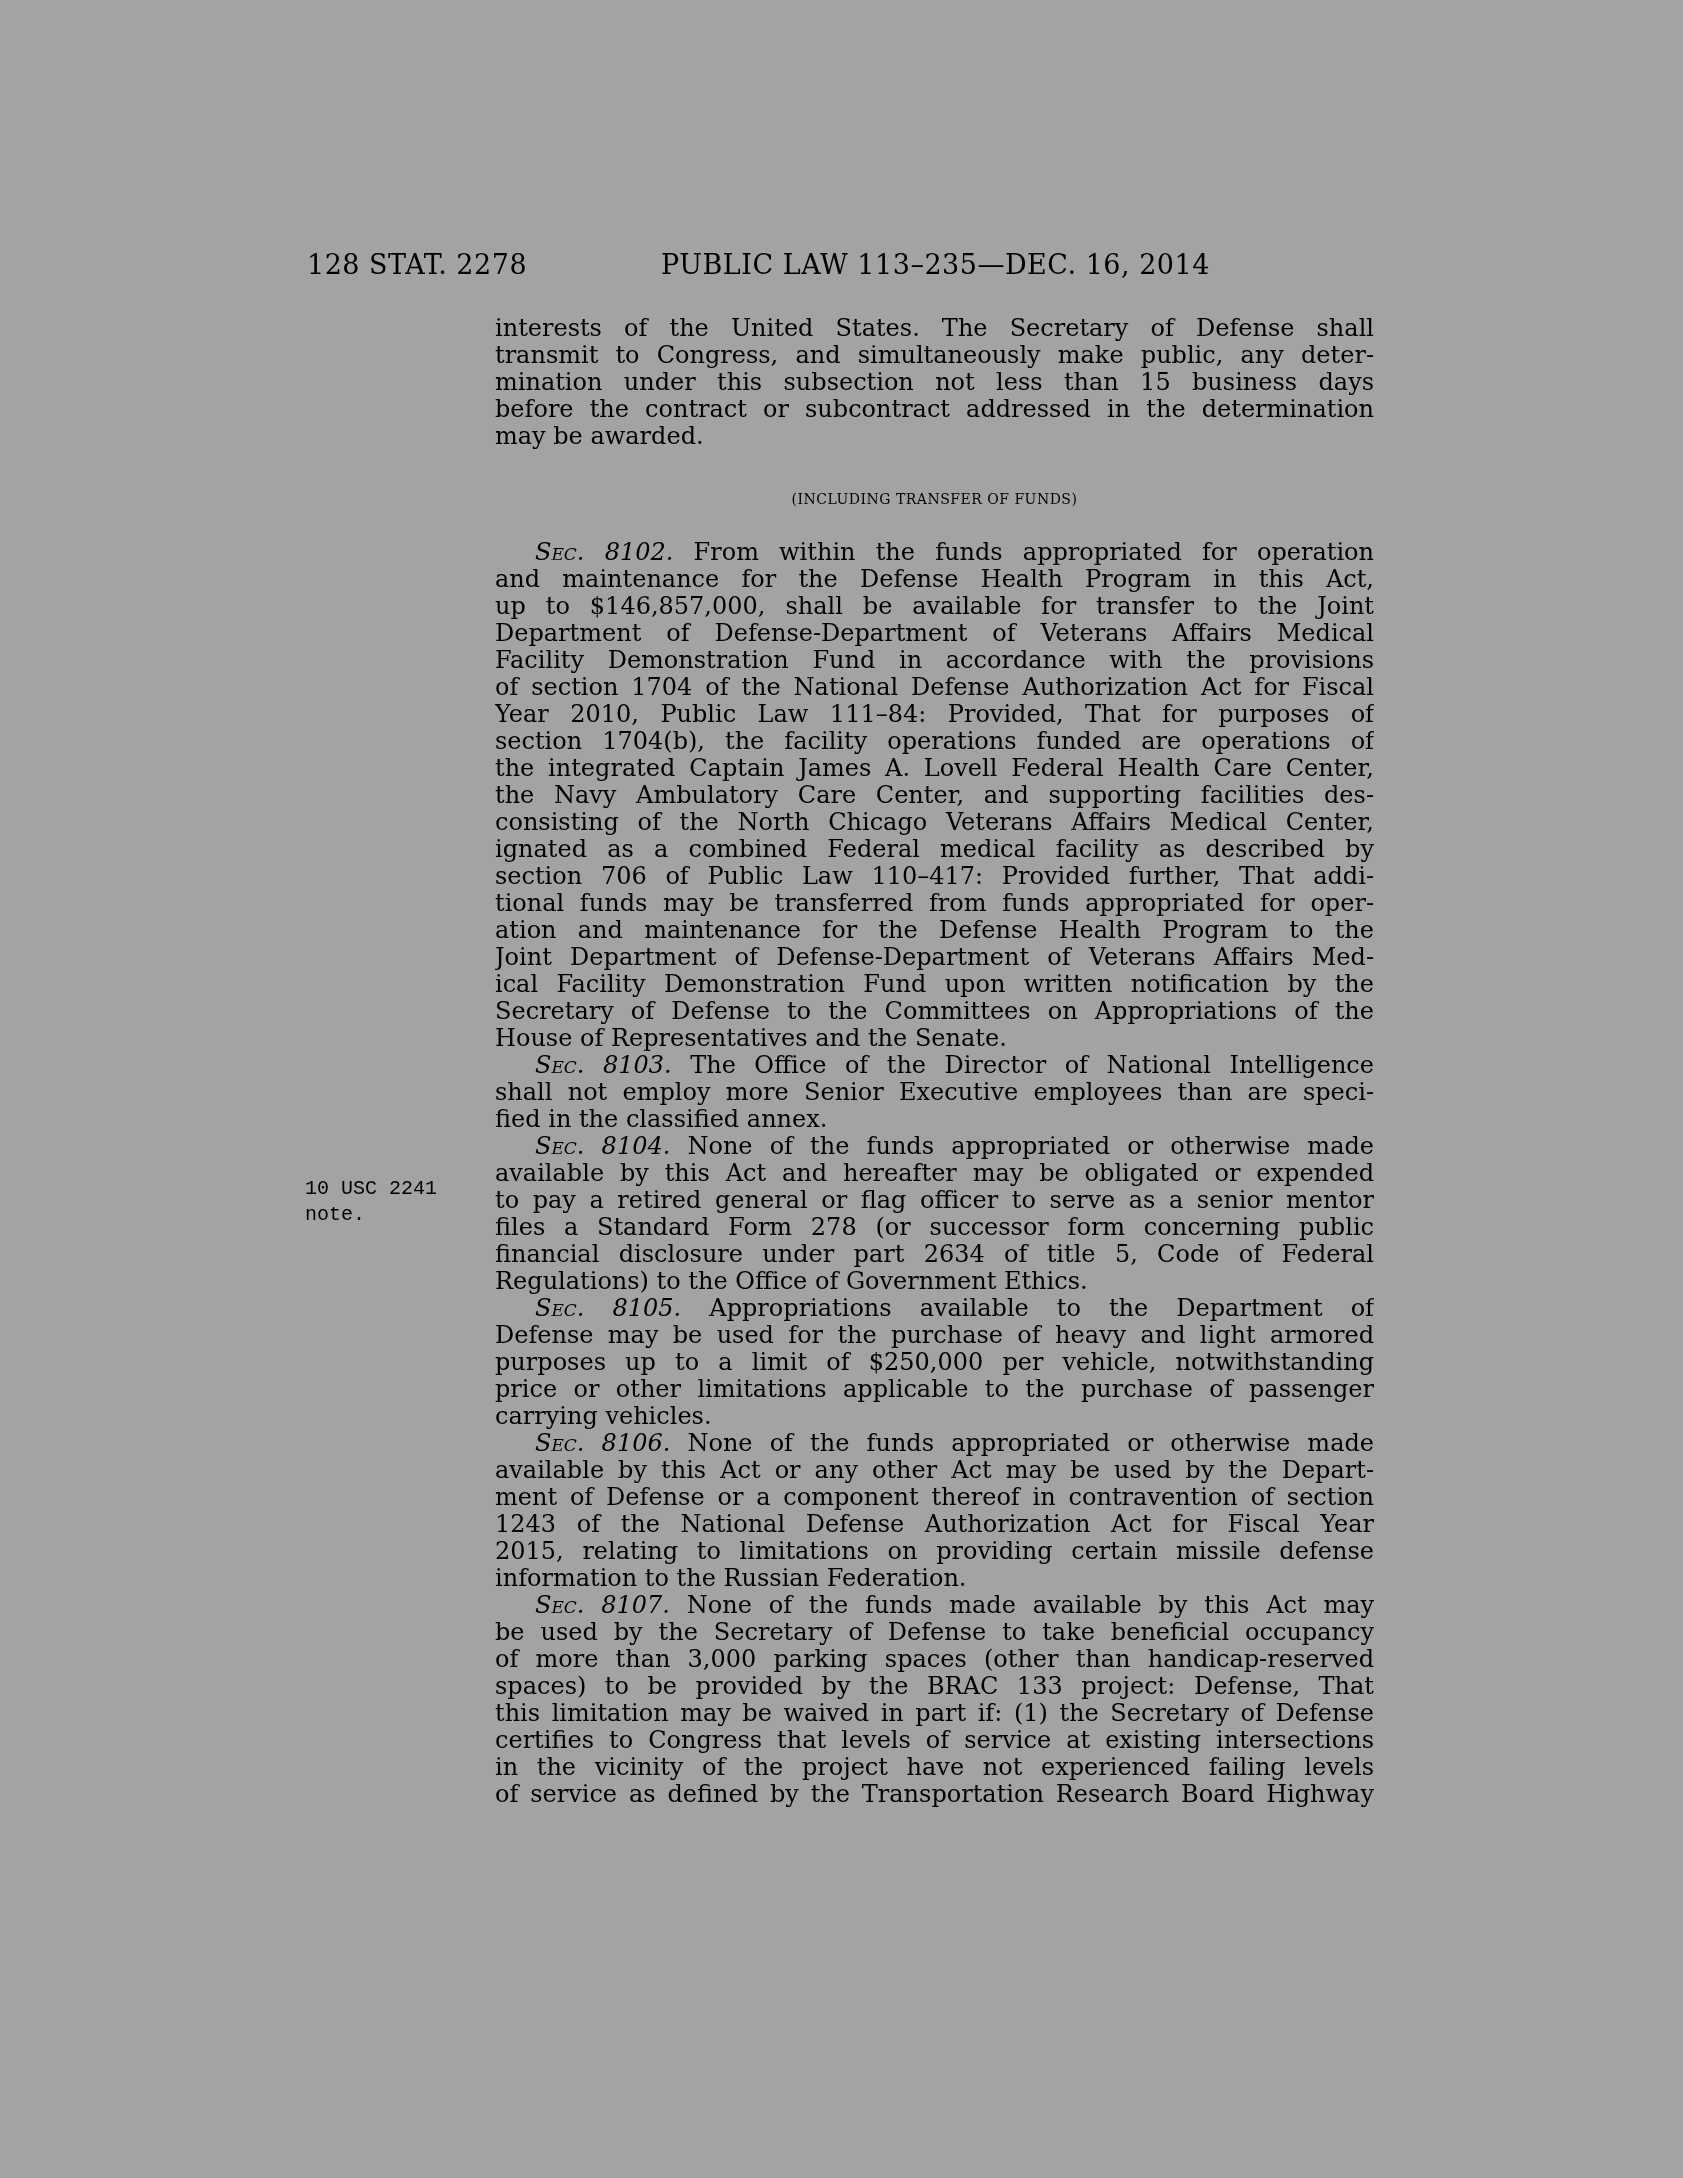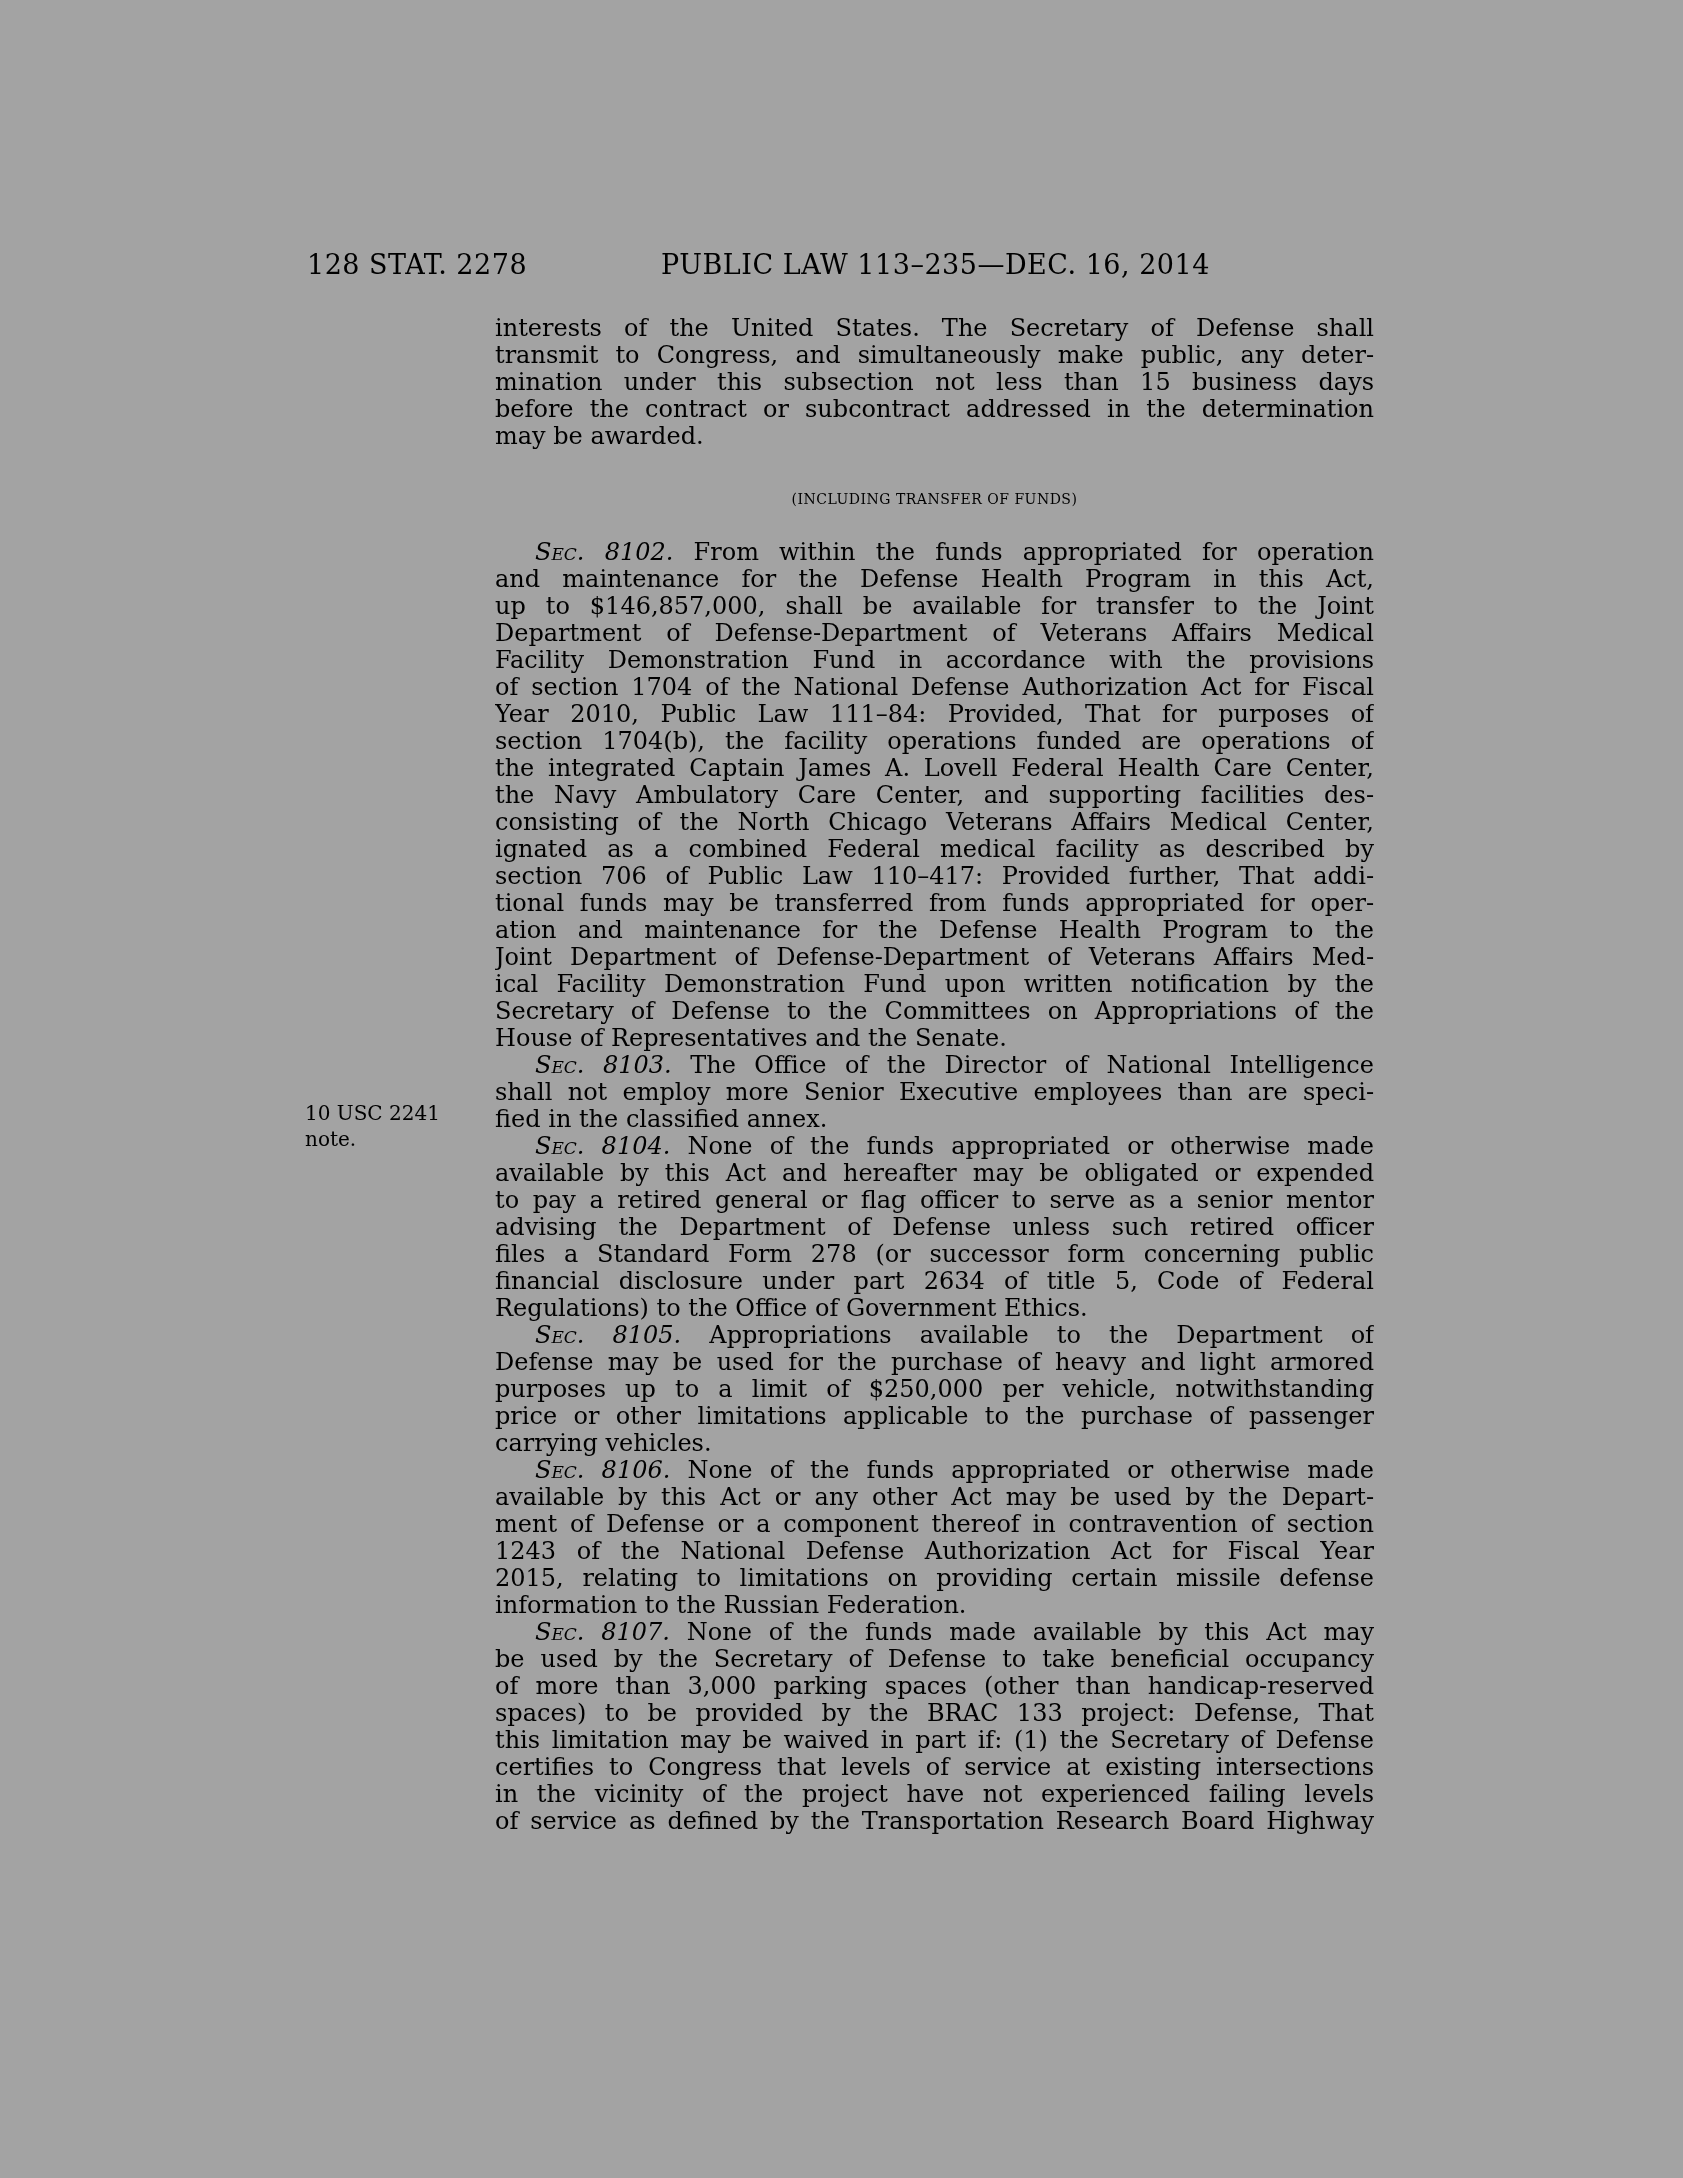--- a/index.html
+++ b/index.html
@@ -29,24 +29,25 @@
   }
   .header-center {
     position: absolute; left: 188px; top: 0;
     width: 881px;
     text-align: center;
     letter-spacing: 0.5px;
   }
   
   .margin-note {
     position: absolute;
-    left: 305px; top: 1100px;
+    left: 305px; top: 1176px;
     width: 168px;
     font-size: 20px;
     line-height: 26px;
+    font-family: Liberation Mono, monospace;
   }
   
   .body-column {
     position: absolute;
     left: 495px; top: 315px;
     width: 879px;
     font-size: 24px;
   }
   .para { margin: 0; }
   .line {
@@ -116,21 +117,20 @@
       </div>
       <div class="para">
         <div class="line indent"><span class="sc">Sec. 8103.</span><span> The Office of the Director of National Intelligence</span></div>
         <div class="line"><span>shall not employ more Senior Executive employees than are speci-</span></div>
         <div class="line last"><span>fied in the classified annex.</span></div>
       </div>
       <div class="para">
         <div class="line indent"><span class="sc">Sec. 8104.</span><span> None of the funds appropriated or otherwise made</span></div>
         <div class="line"><span>available by this Act and hereafter may be obligated or expended</span></div>
         <div class="line"><span>to pay a retired general or flag officer to serve as a senior mentor</span></div>
-        <div class="line"><span>advising the Department of Defense unless such retired officer</span></div>
         <div class="line"><span>files a Standard Form 278 (or successor form concerning public</span></div>
         <div class="line"><span>financial disclosure under part 2634 of title 5, Code of Federal</span></div>
         <div class="line last"><span>Regulations) to the Office of Government Ethics.</span></div>
       </div>
       <div class="para">
         <div class="line indent"><span class="sc">Sec. 8105.</span><span> Appropriations available to the Department of</span></div>
         <div class="line"><span>Defense may be used for the purchase of heavy and light armored</span></div>
         <div class="line"><span>purposes up to a limit of $250,000 per vehicle, notwithstanding</span></div>
         <div class="line"><span>price or other limitations applicable to the purchase of passenger</span></div>
         <div class="line last"><span>carrying vehicles.</span></div>

